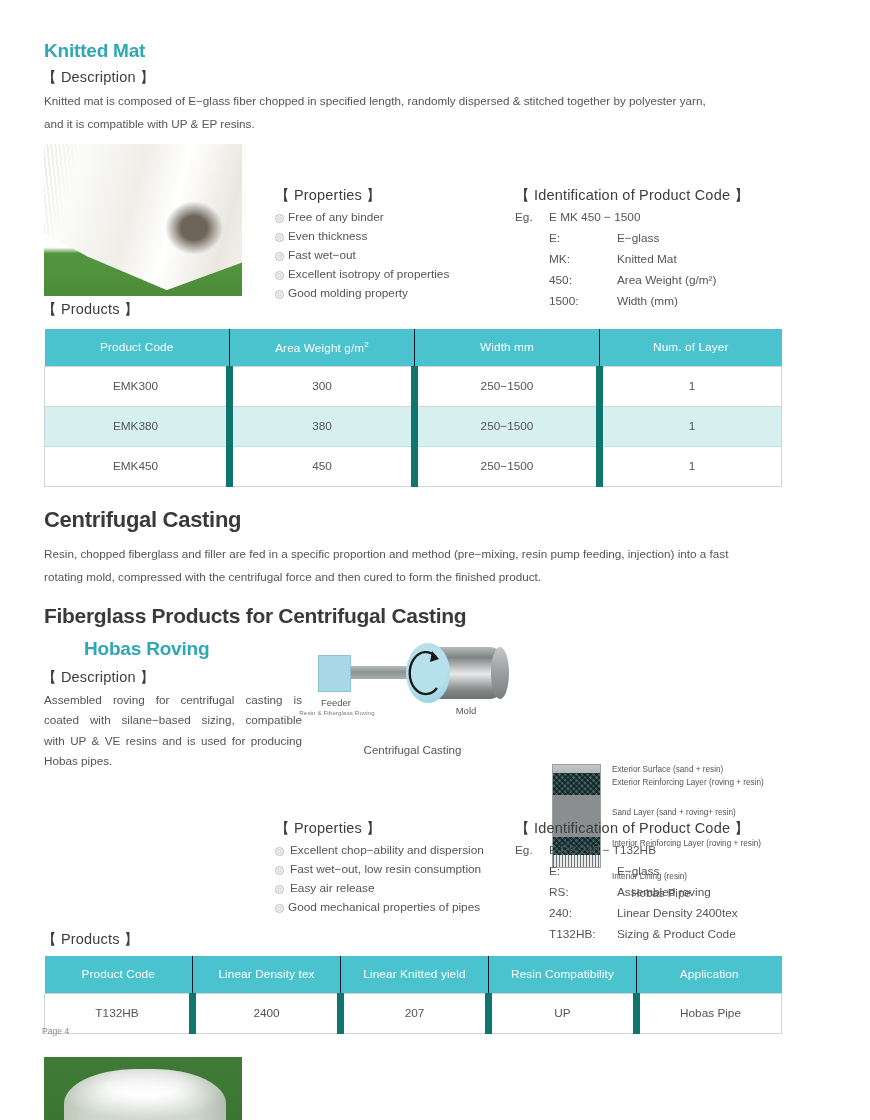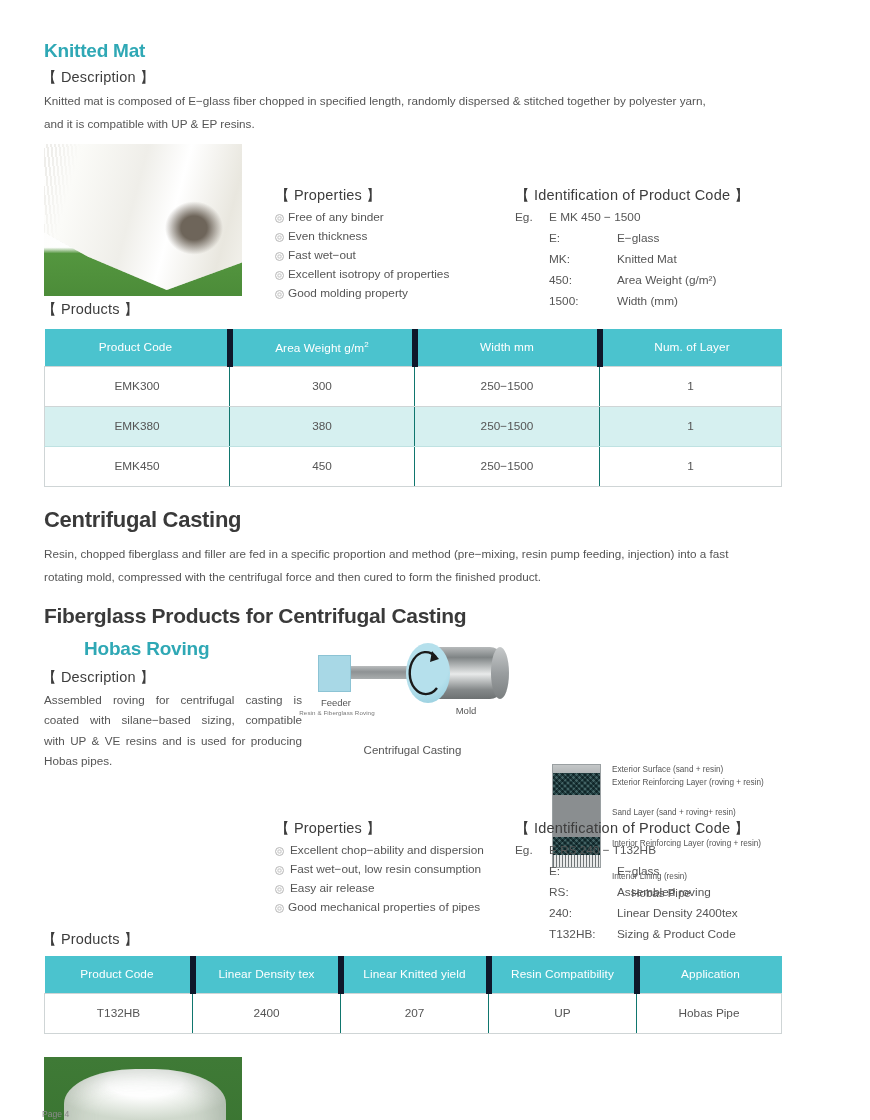--- a/index.html
+++ b/index.html
@@ -81,30 +81,30 @@
     border-collapse: collapse;
     width: 737px;
     table-layout: fixed;
   }
   table.dt th {
     background: #4bc3ce;
     color: #ffffff;
     font-weight: normal;
     font-size: 11.8px;
     height: 37px;
-    border-right: 6px solid #0f172a;
+    border-right: 1px solid #0f172a;
     letter-spacing: 0.1px;
   }
   table.dt th:last-child { border-right: none; }
   table.dt td {
     font-size: 11.8px;
     color: #555;
     text-align: center;
     height: 40px;
-    border-right: 1px solid #0f766e;
+    border-right: 7px solid #0f766e;
     border-bottom: 1px solid #cfd5d6;
   }
   table.dt td:last-child { border-right: none; }
   table.dt tr.alt td { background: #d6f0f0; }
   table.dt tr.alt td { border-bottom: 1px solid #bfe2e2; }
   table.dt tbody tr:first-child td { border-top: 1px solid #cfd5d6; }
   table.dt td:first-child { border-left: 1px solid #cfd5d6; }
   table.dt td:last-child { border-right: 1px solid #cfd5d6; }
 
   sup.u { font-size: 8px; vertical-align: super; }
@@ -470,17 +470,17 @@
           <td>T132HB</td>
           <td>2400</td>
           <td>207</td>
           <td>UP</td>
           <td>Hobas Pipe</td>
         </tr>
       </tbody>
     </table>
   </div>
 
-  <div class="sec" style="left:42px; top:1109px;">
+  <div class="sec" style="left:42px; top:1026px;">
     <div class="page-num">Page 4</div>
   </div>
 
 </div>
 
 </body></html>

